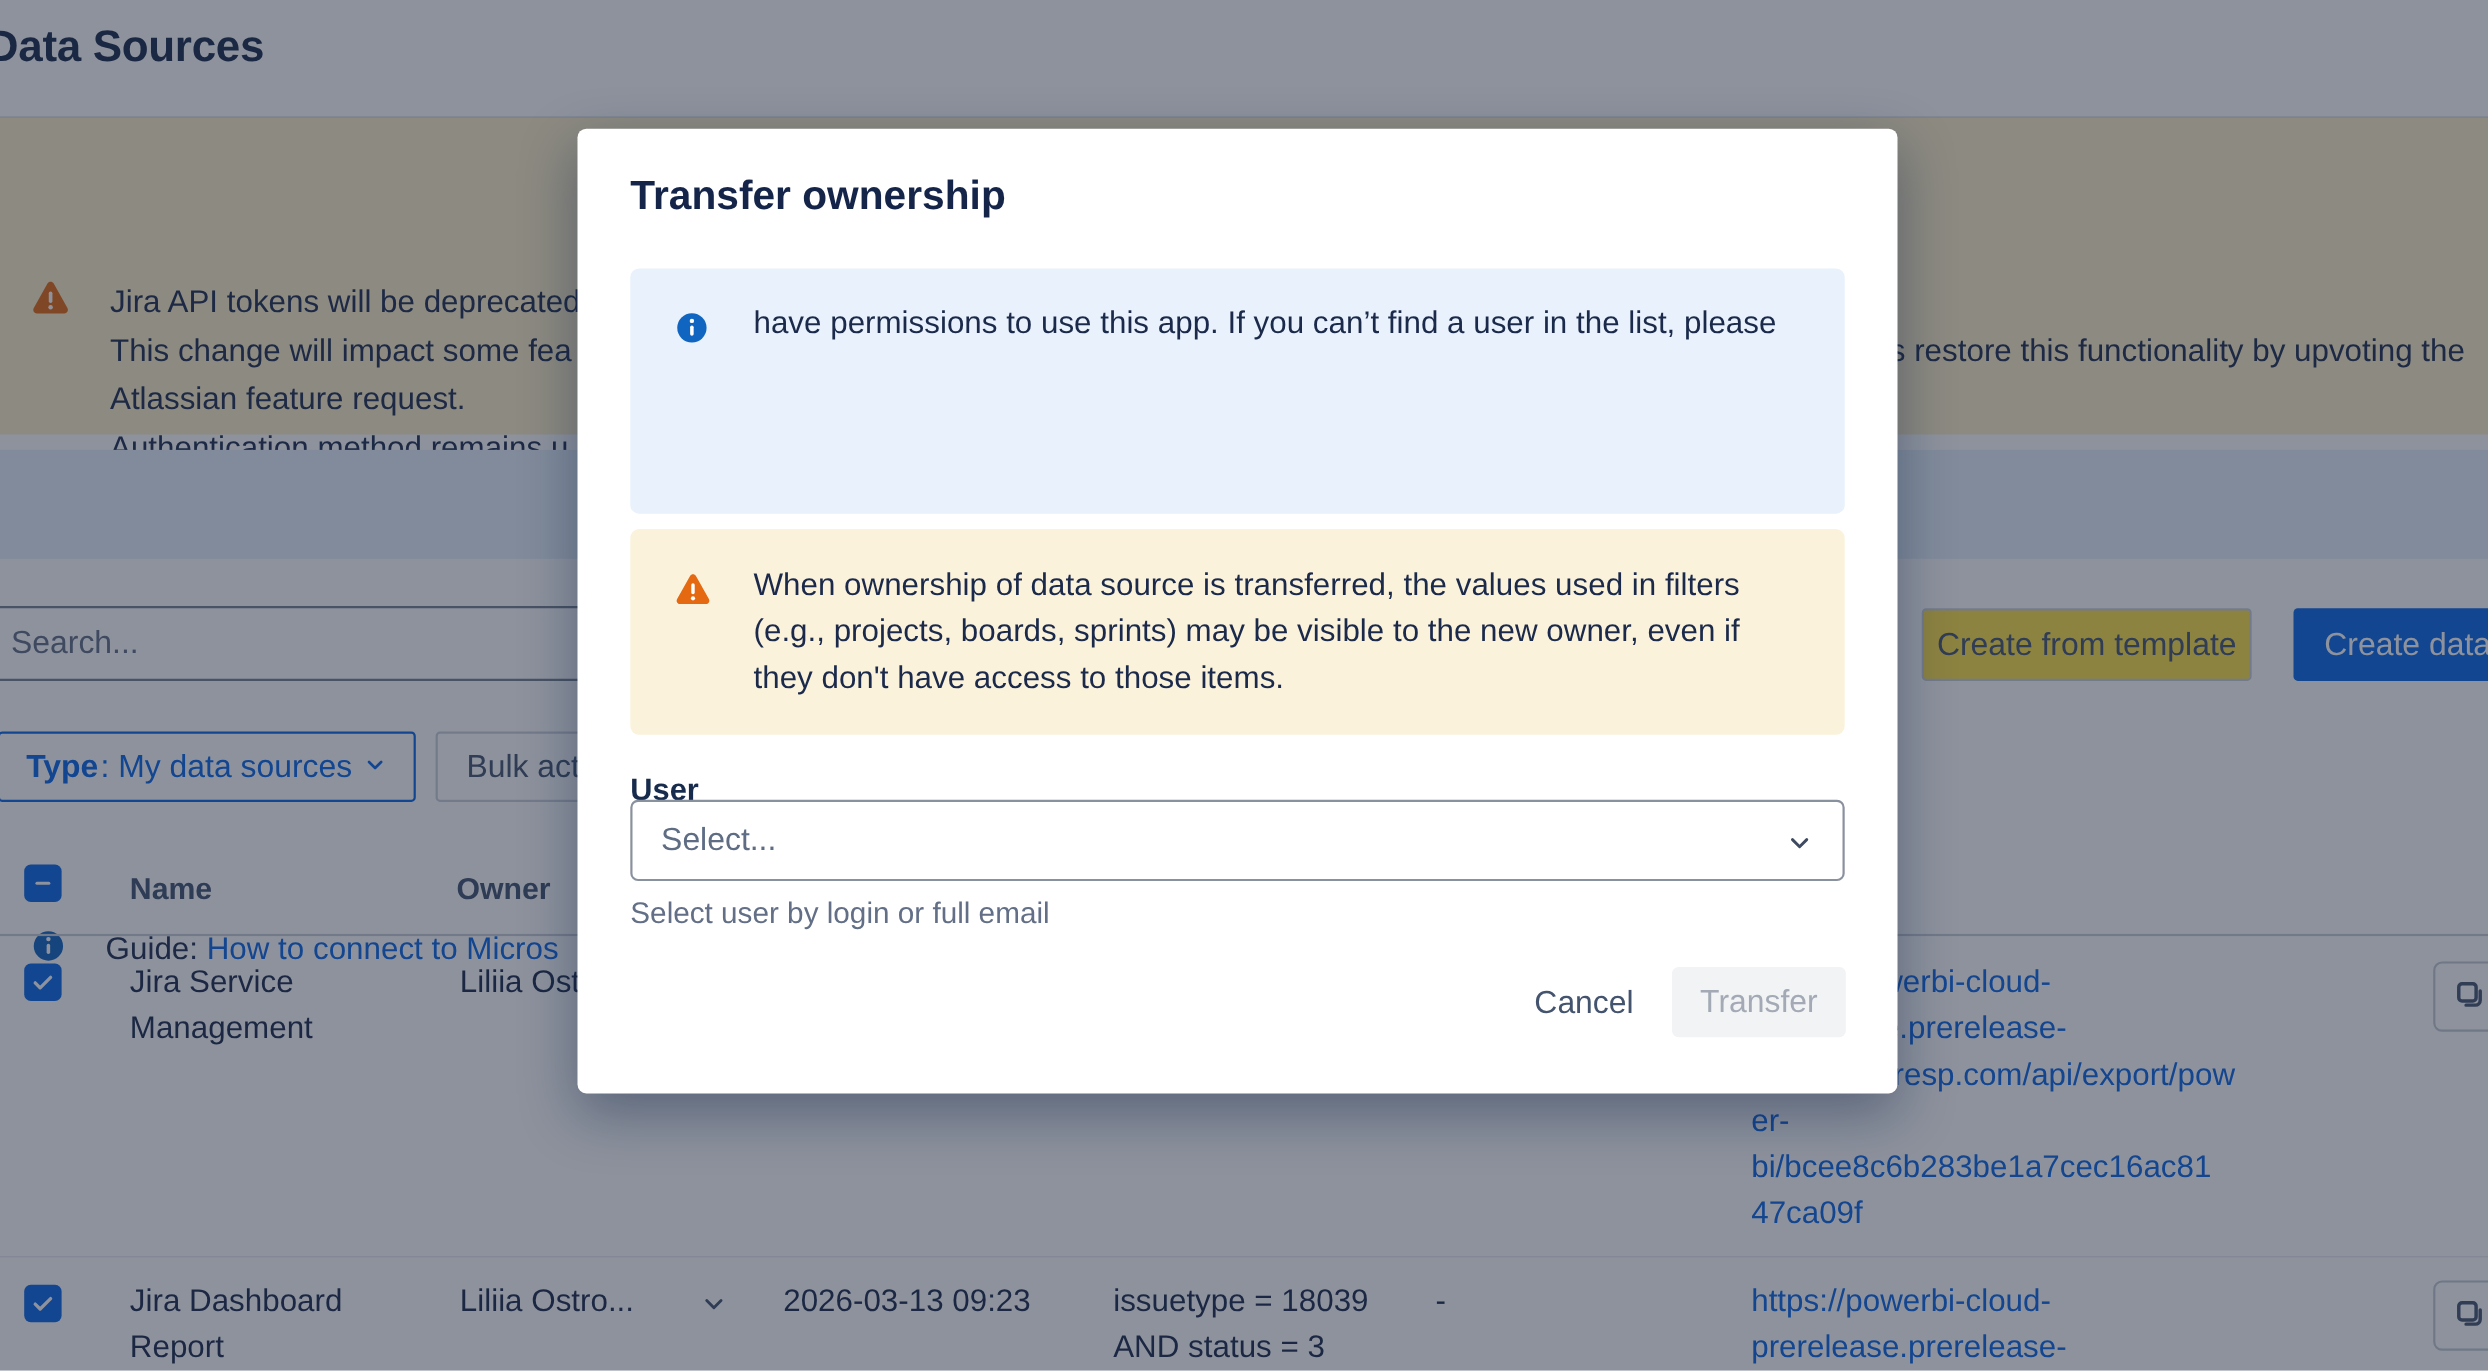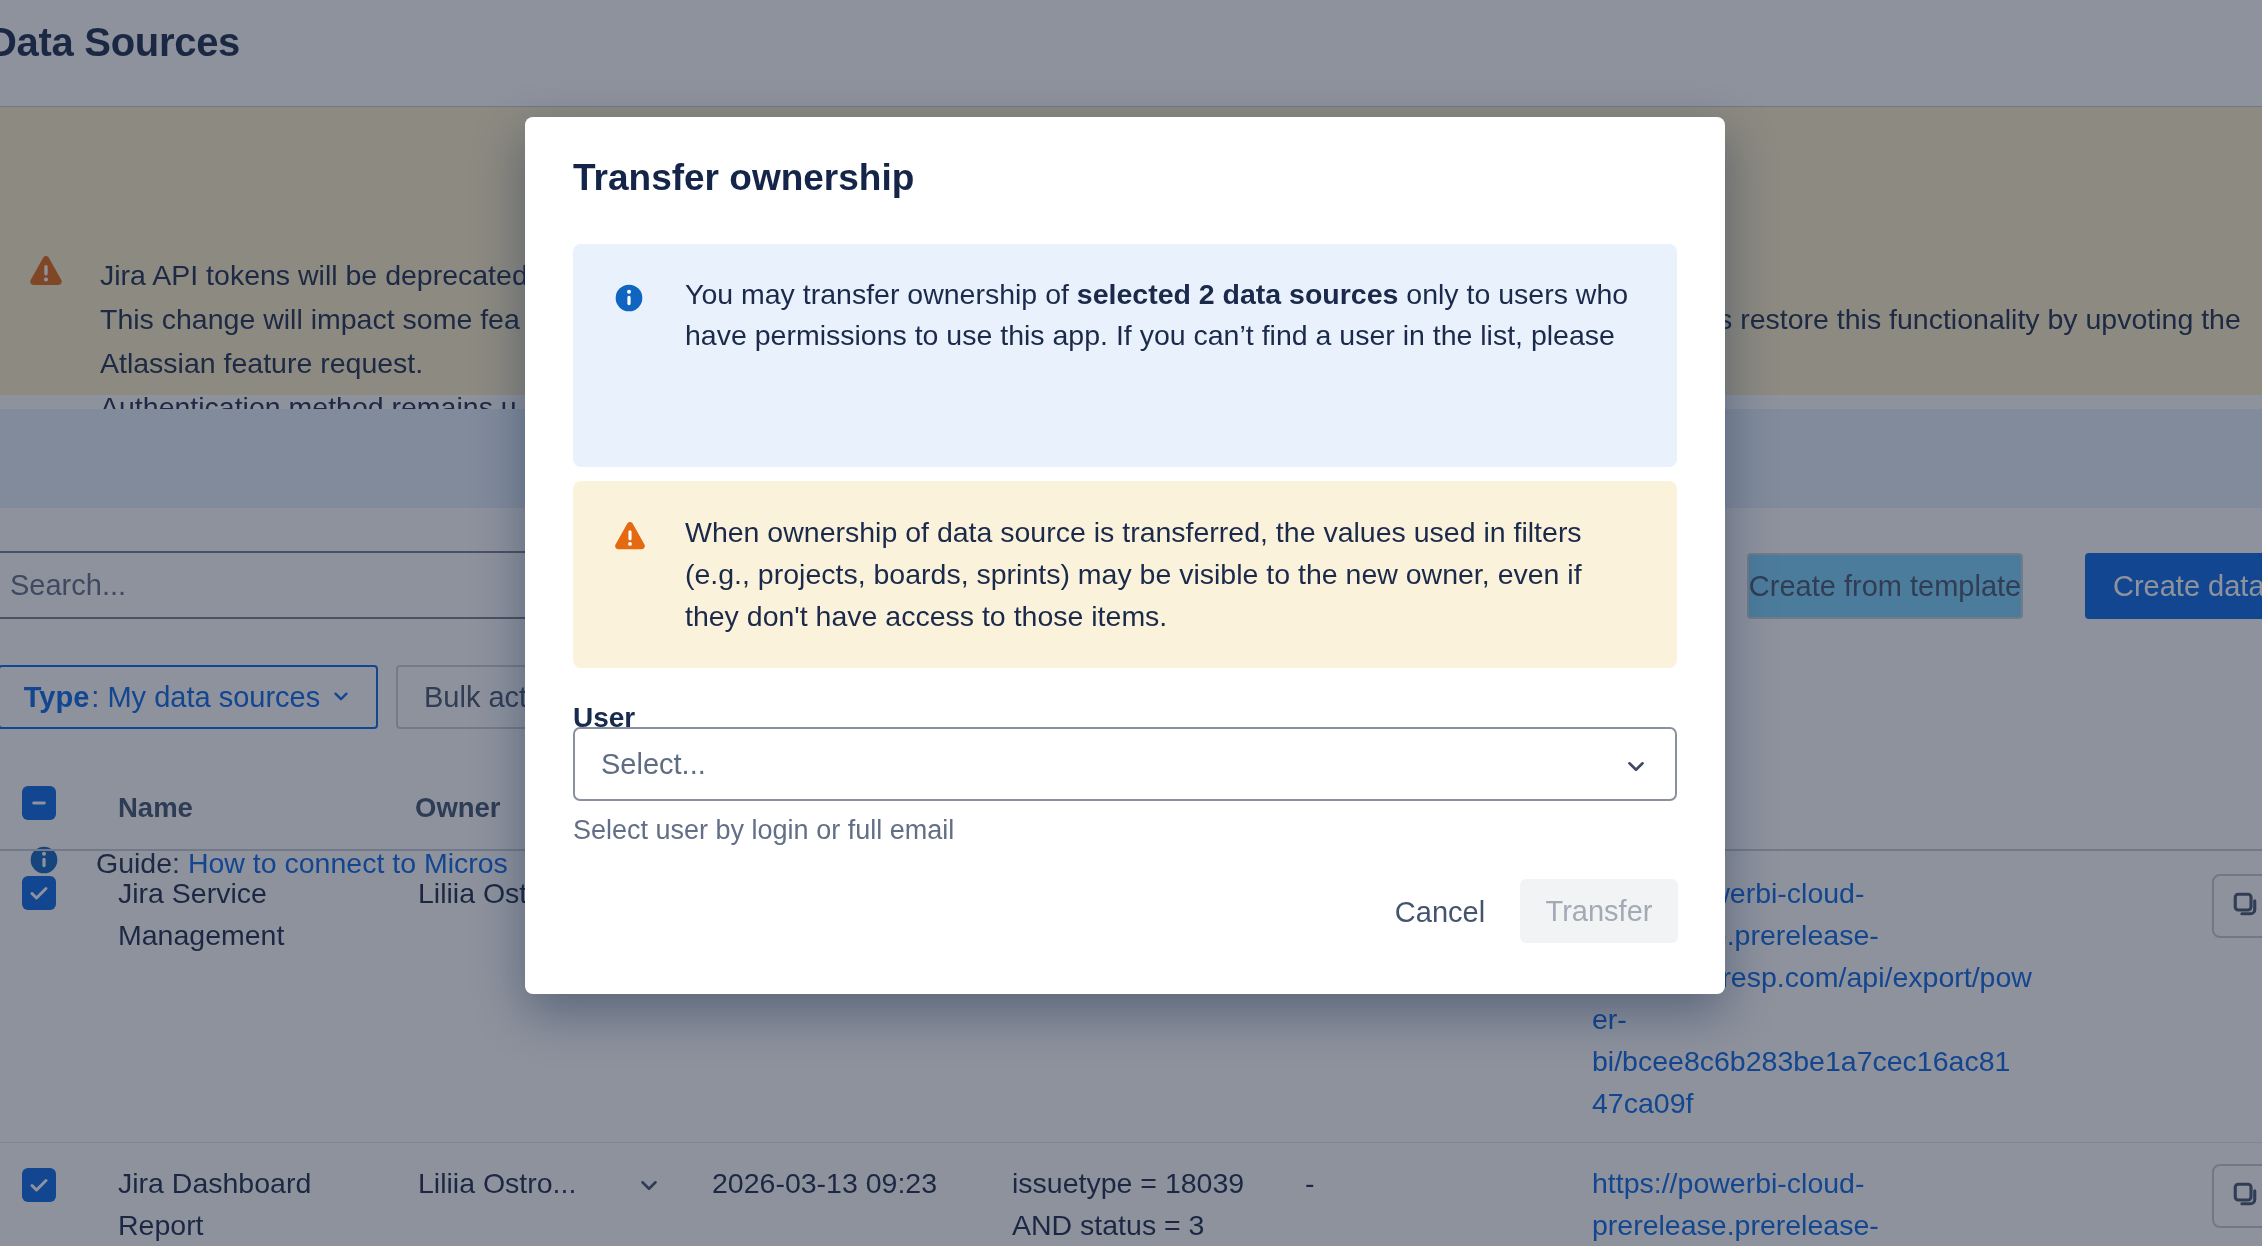--- a/index.html
+++ b/index.html
@@ -37,22 +37,22 @@
     position:absolute;left:-2px;top:665px;width:380px;height:64px;
     border:2px solid #0B66E4;border-radius:4px;background:transparent;
     color:#0B66E4;font-size:29px;justify-content:center;gap:10px;white-space:nowrap;
   }
   .bulk-btn{
     position:absolute;left:396px;top:665px;width:334px;height:64px;
     border:2px solid #CBD1DA;border-radius:4px;background:#fff;
     color:#44546F;font-size:29px;padding-left:26px;white-space:nowrap;
   }
   .tmpl-btn{
-    position:absolute;left:1747px;top:553px;width:276px;height:66px;
-    border:2px solid #CBD1DA;border-radius:4px;background:#7dd3fc;
+    position:absolute;left:1747px;top:553px;width:300px;height:66px;
+    border:2px solid #CBD1DA;border-radius:4px;background:#fde047;
     color:#44546F;font-size:29px;justify-content:center;white-space:nowrap;
   }
   .create-btn{
     position:absolute;left:2085px;top:553px;width:290px;height:66px;
     border:none;border-radius:4px;background:#0B66E4;
     color:#fff;font-size:29px;padding-left:28px;white-space:nowrap;
   }
   .checkbox{
     position:absolute;width:34px;height:34px;border-radius:6px;background:#0B66E4;
     display:flex;align-items:center;justify-content:center;cursor:pointer;
@@ -239,21 +239,20 @@
 
   <div class="msg-box info-box">
     <span class="m-icon">
       <svg width="32" height="32" viewBox="0 0 24 24">
           <circle cx="12" cy="12" r="10" fill="#1065C0"></circle>
           <rect x="10.8" y="10.4" width="2.4" height="7" rx="1.2" fill="#fff"></rect>
           <circle cx="12" cy="7.3" r="1.5" fill="#fff"></circle>
         </svg>
     </span>
     <div class="msg-text">
-      <div><span>You may transfer ownership of </span><span style="font-weight:700">selected 2 data sources</span><span> only to users who</span></div>
       <div>have permissions to use this app. If you can’t find a user in the list, please</div>
     </div>
   </div>
 
   <div class="msg-box warnm-box">
     <span class="m-icon">
       <svg width="34" height="34" viewBox="0 0 24 24">
           <path d="M13.9 3.2c-.85-1.5-2.95-1.5-3.8 0L1.8 18c-.84 1.47.22 3.3 1.9 3.3h16.6c1.68 0 2.74-1.83 1.9-3.3L13.9 3.2z" fill="#E56910"></path>
           <rect x="10.9" y="8" width="2.2" height="7" rx="1.1" fill="#fff"></rect>
           <circle cx="12" cy="17.6" r="1.35" fill="#fff"></circle>

